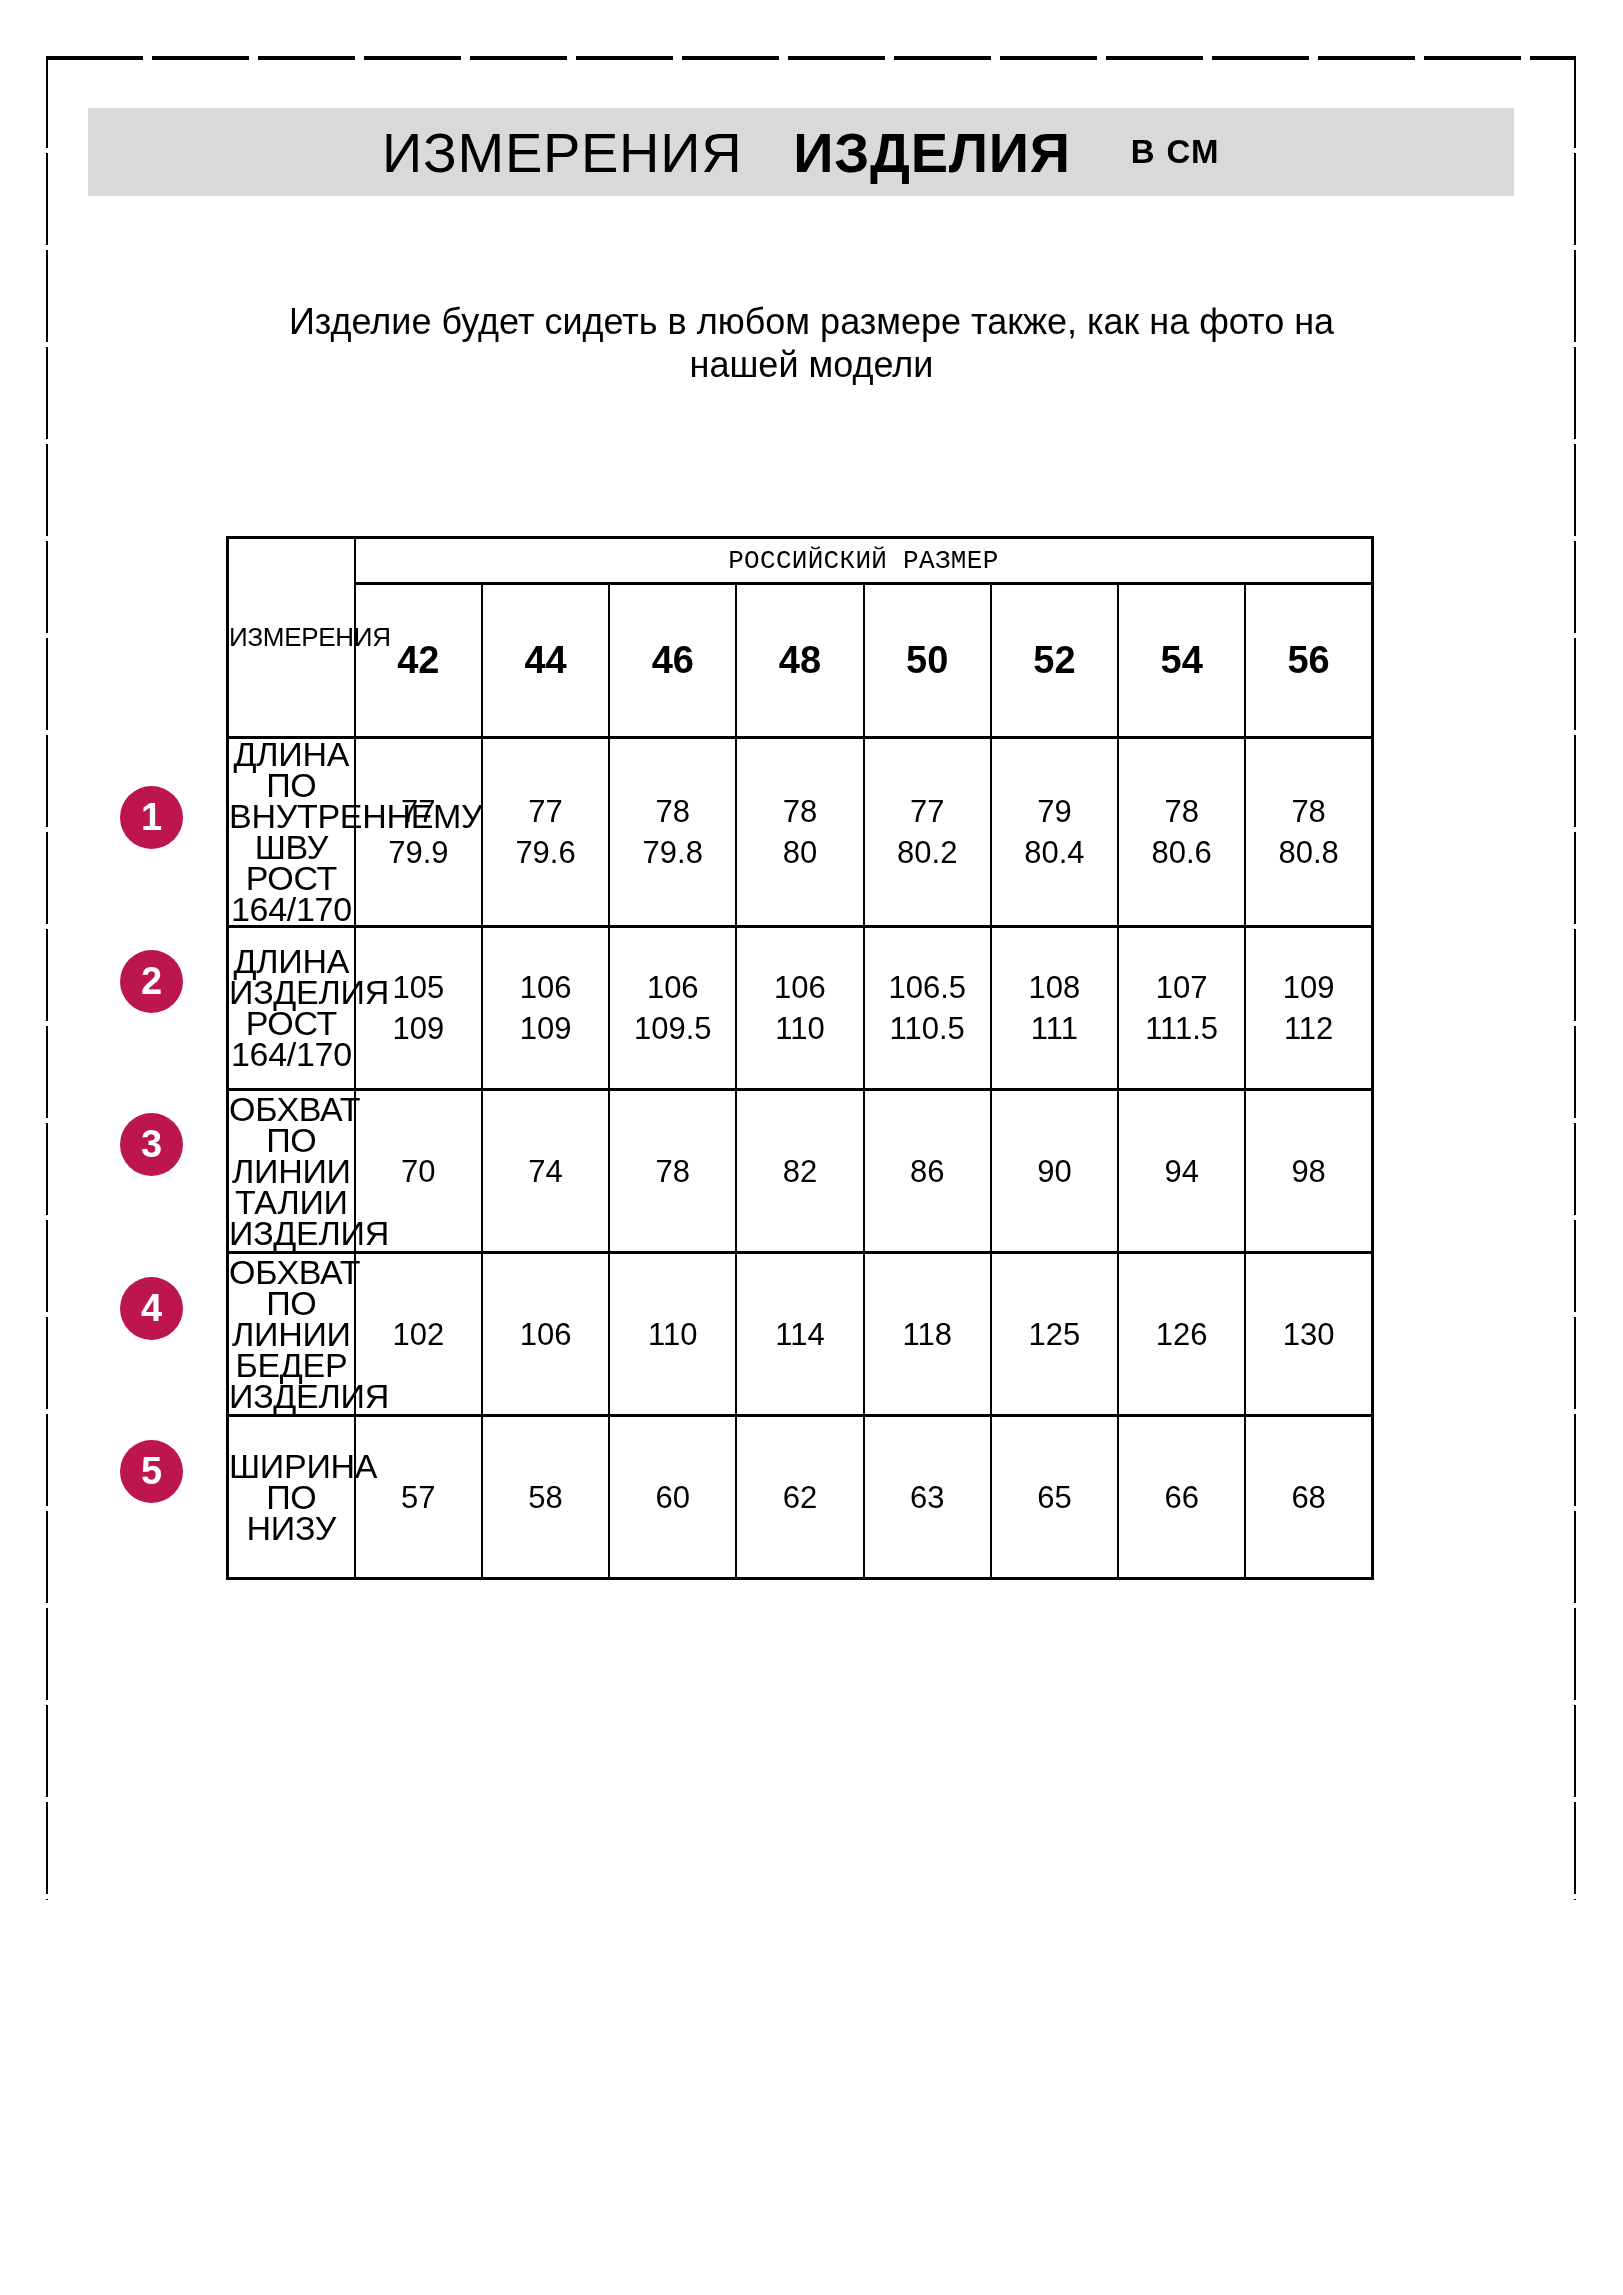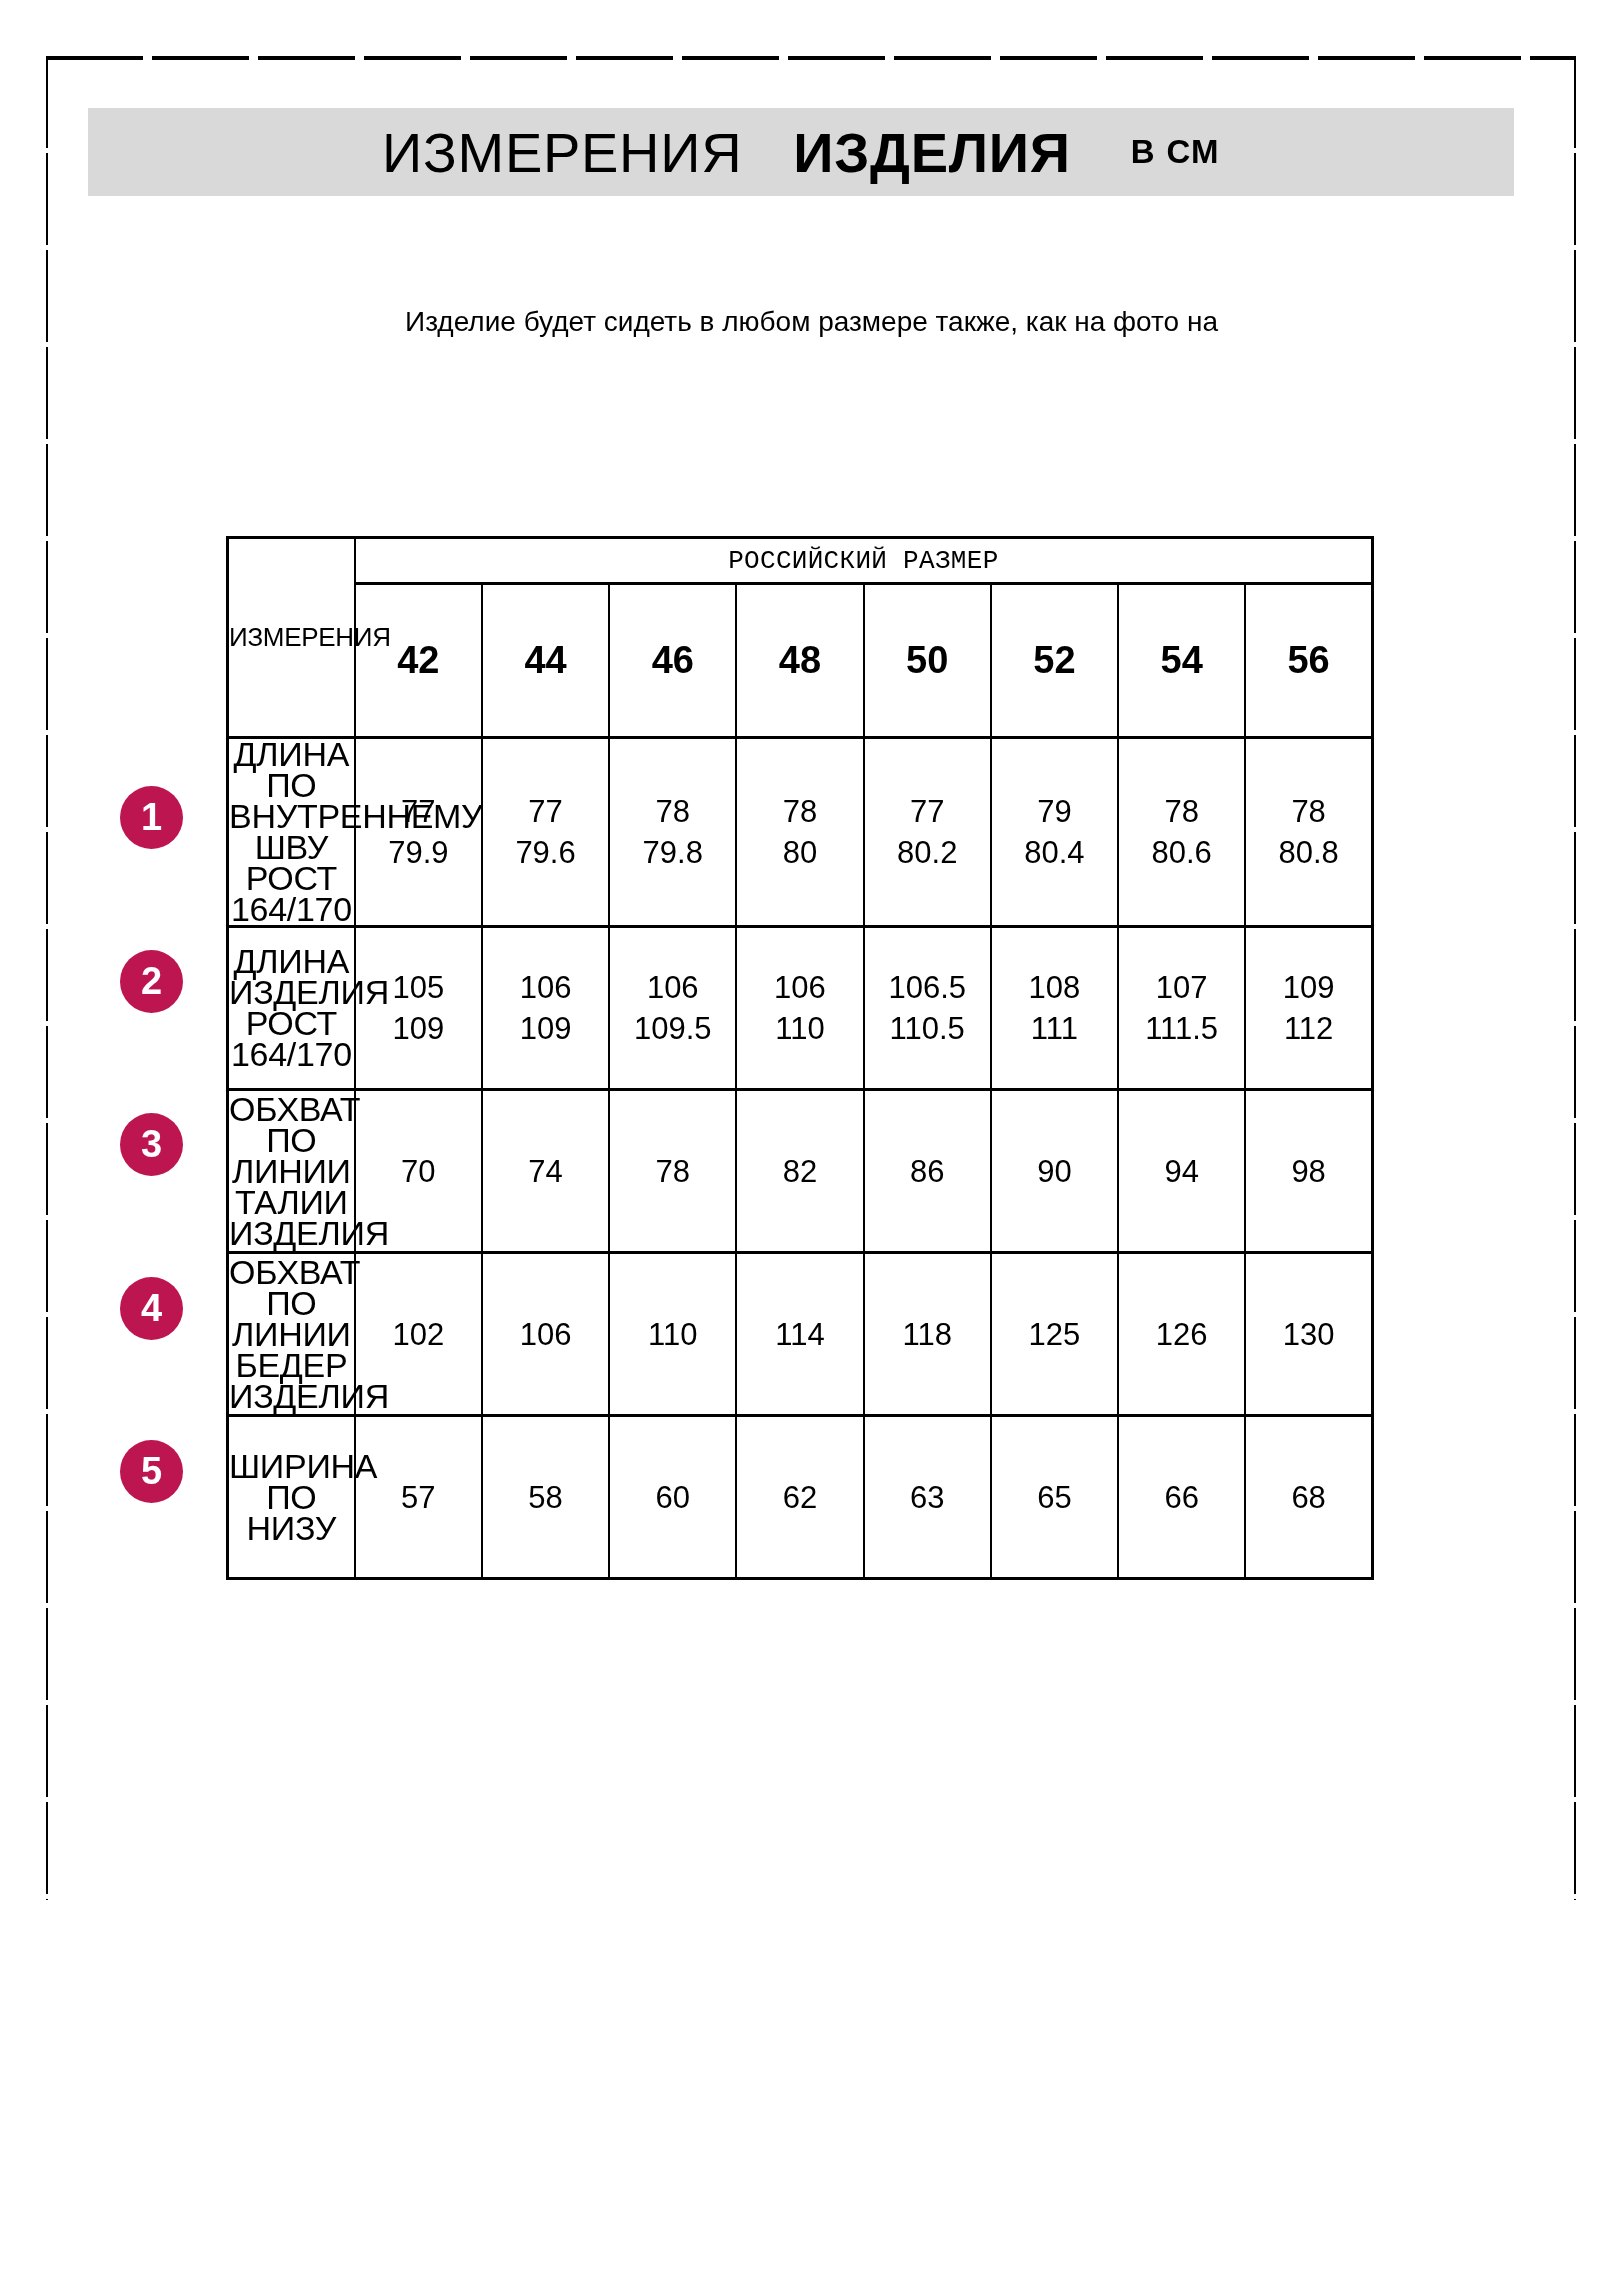--- a/index.html
+++ b/index.html
@@ -19,21 +19,21 @@
   
   .title-bar{position:absolute;left:88px;top:108px;width:1426px;height:88px;
     background:var(--bar,#D9D9D9);display:flex;align-items:center;justify-content:center;gap:51px;}
   .title-reg{font-size:56px;font-weight:400;letter-spacing:0.7px;}
   .title-bold{font-size:56px;font-weight:700;letter-spacing:0.7px;}
   .title-unit{font-size:33px;font-weight:700;margin-left:9.2px;letter-spacing:1.3px;}
 
   .model-code{position:absolute;left:0;top:230px;width:1623px;text-align:center;
     font-size:36px;font-weight:400;}
   .subtitle{position:absolute;left:0;top:300px;width:1623px;text-align:center;
-    font-size:28px;line-height:43px;font-weight:400;}
+    font-size:36px;line-height:43px;font-weight:400;}
 
   
   .size-table{position:absolute;left:226px;top:536px;border-collapse:collapse;
     table-layout:fixed;width:1148px;}
   .size-table td{border:2.6px solid #000;border-top-width:3.9px;border-bottom-width:3.9px;
     text-align:center;vertical-align:middle;padding:0;}
   .size-table{border:3.9px solid #000;}
   .tr-group{height:46px;}
   .tr-sizes{height:154px;}
   .tr-data{height:163px;}
@@ -62,20 +62,21 @@
 
   <div class="title-bar">
     <span class="title-reg">ИЗМЕРЕНИЯ</span>
     <span class="title-bold">ИЗДЕЛИЯ</span>
     <span class="title-unit">В СМ</span>
   </div>
 
 
   <div class="subtitle">
     <div>Изделие будет сидеть в любом размере также, как на фото на</div>
+    <div>нашей модели</div>
   </div>
 
   <table class="size-table">
     <tbody id="table-body">
       <tr class="tr-group">
         <td class="corner" rowspan="2">ИЗМЕРЕНИЯ</td>
         <td class="group" colspan="8">РОССИЙСКИЙ РАЗМЕР</td>
       </tr>
       <tr class="tr-sizes" id="sizes-row">
           <td class="size-cell">42</td>

